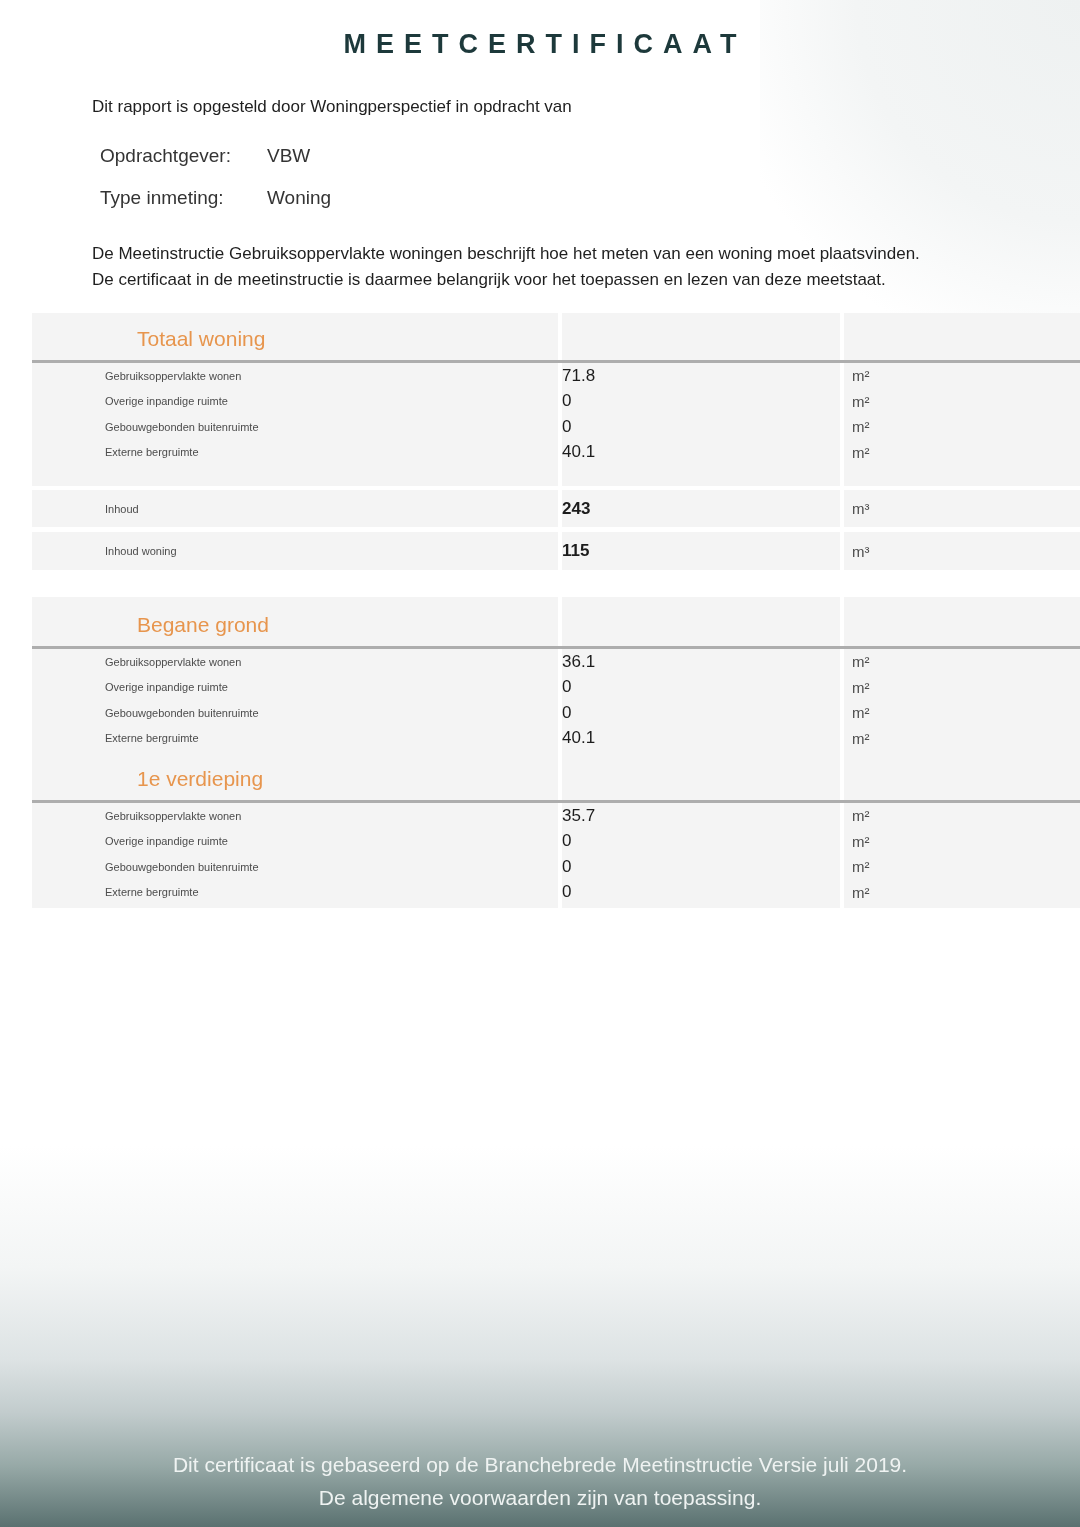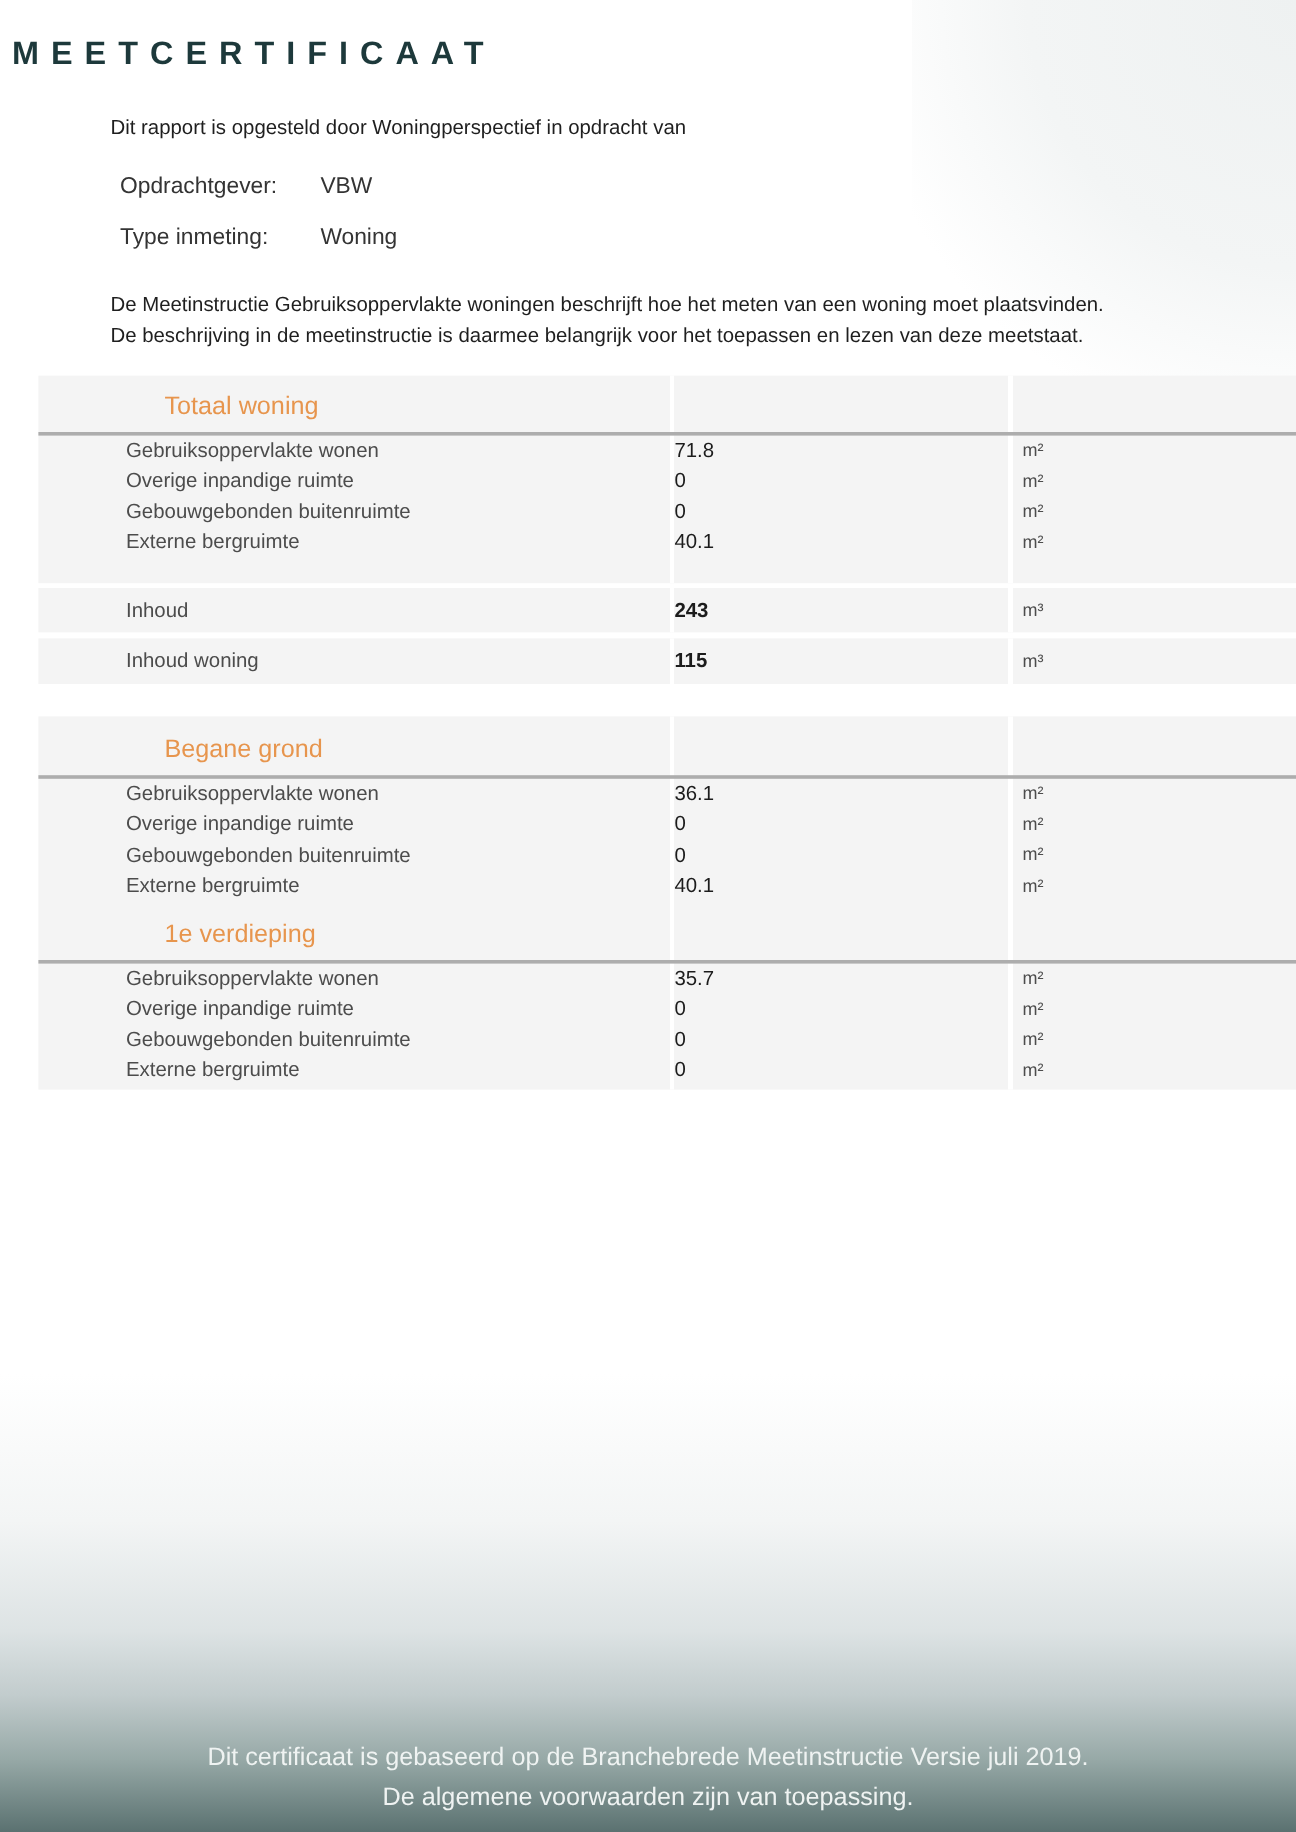--- a/index.html
+++ b/index.html
@@ -28,21 +28,21 @@
     width: 320px; height: 380px;
     background: radial-gradient(circle at 100% 0%,
       #eef1f1 0%, #f3f5f5 45%, rgba(243,245,245,0) 74%);
     pointer-events: none;
   }
   .content { position: relative; z-index: 1; }
 
   h1.doc-title {
     margin: 0;
     padding: 29px 0 0 10px;
-    text-align: left;
+    text-align: center;
     font-size: 27px;
     line-height: 30px;
     font-weight: bold;
     letter-spacing: 10px;
     color: #1d393b;
   }
   .intro {
     margin: 37px 0 0 92px;
     font-size: 17px;
     line-height: 21px;
@@ -102,21 +102,21 @@
     height: 3px;
     background: #adadad;
   }
   .trow {
     display: grid;
     grid-template-columns: 530px 282px 1fr;
     height: 25.5px;
     align-items: center;
   }
   .block-b .trow, .block-c .trow { height: 100%; }
-  .c1 { padding-left: 73px; font-size: 17px; color: #4c4c4c; }
+  .c1 { padding-left: 73px; font-size: 11px; color: #4c4c4c; }
   .c2 { text-align: left; padding-right: 14px; font-size: 17px; color: #1c1c1c; }
   .c3 { padding-left: 8px; font-size: 15px; color: #4c4c4c; }
   .rvalue.bold { font-weight: bold; }
   .pad-a { height: 21px; }
   .pad-d { height: 3px; }
 
   .footer {
     position: absolute;
     left: 0; right: 0; bottom: 13px;
     text-align: center;
@@ -143,21 +143,21 @@
         <span>VBW</span>
       </div>
       <div class="meta-row">
         <span>Type inmeting:</span>
         <span>Woning</span>
       </div>
     </div>
 
     <div class="description">
       <div>De Meetinstructie Gebruiksoppervlakte woningen beschrijft hoe het meten van een woning moet plaatsvinden.</div>
-      <div>De beschrijving in de meetinstructie is daarmee belangrijk voor het toepassen en lezen van deze meetstaat.</div>
+      <div>De certificaat in de meetinstructie is daarmee belangrijk voor het toepassen en lezen van deze meetstaat.</div>
     </div>
 
     <div class="block block-a">
       <h2 class="sec-h">Totaal woning</h2>
       <div class="sep"></div>
       <div class="rows">
   <div class="trow">
     <div class="c1"><span class="rlabel">Gebruiksoppervlakte wonen</span></div>
     <div class="c2"><span class="rvalue">71.8</span></div>
     <div class="c3"><span class="runit">m²</span></div>

